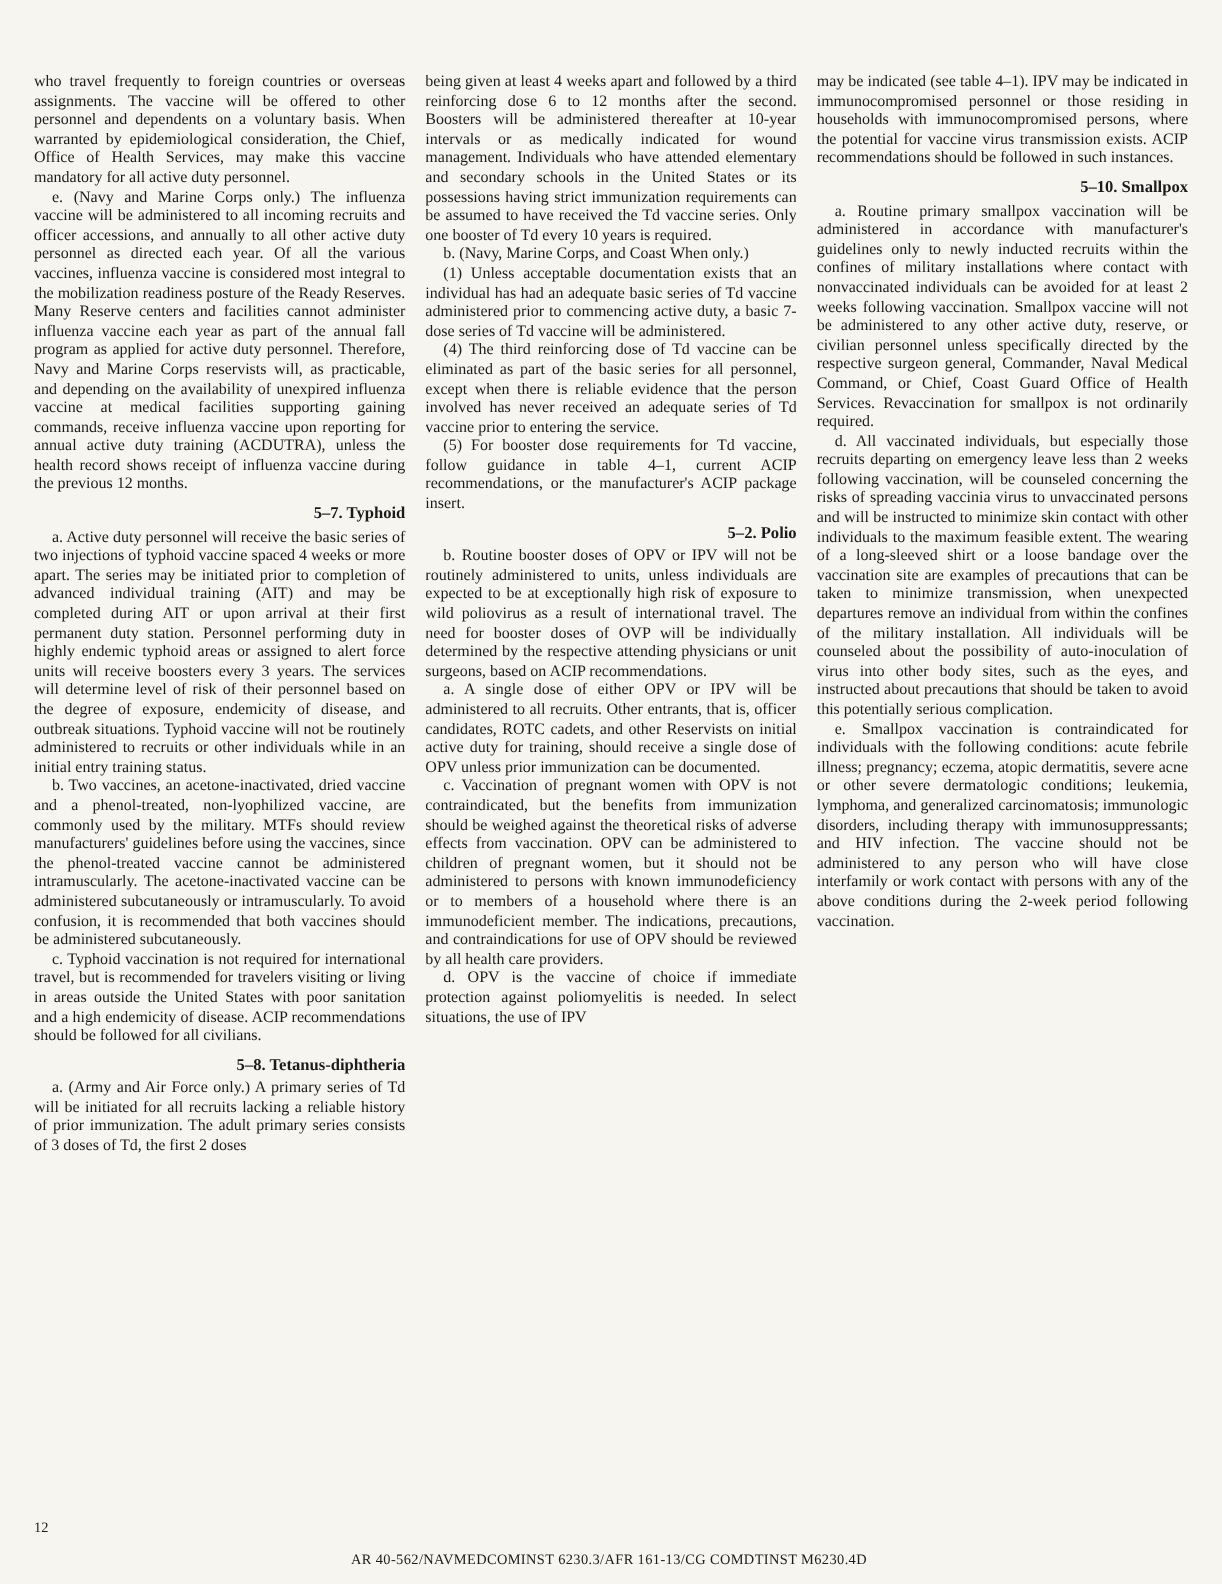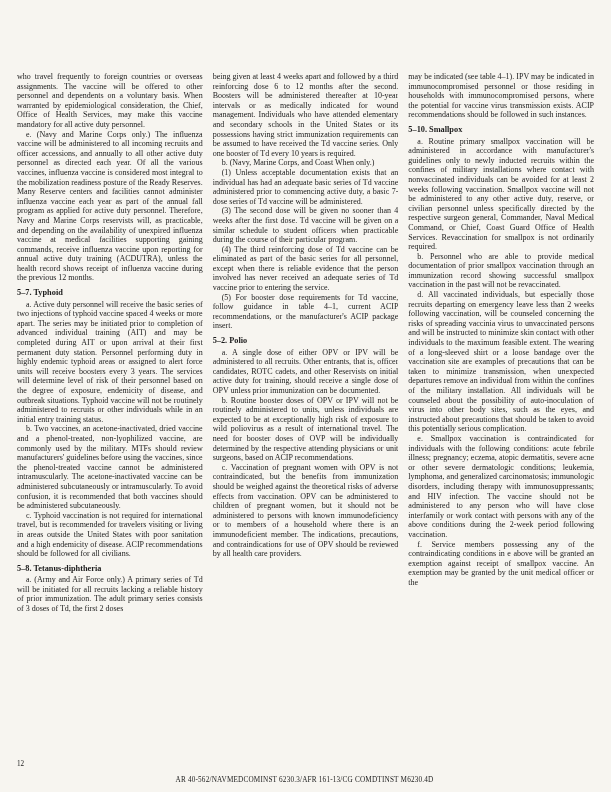--- a/index.html
+++ b/index.html
@@ -21,27 +21,27 @@
     overflow: hidden;
   }
   .col {
     flex: 1 1 0;
     font-size: 8px;
     line-height: 9.6px;
     text-align: justify;
     overflow: hidden;
   }
   .col p { margin: 0; text-indent: 9px; }
-  .col p.no-indent { text-indent: 0; margin-top: 36px; }
+  .col p.no-indent { text-indent: 0; }
   .col h3 {
     font-size: 8.3px;
     font-weight: bold;
     margin: 5px 0 2px 0;
     text-indent: 0;
-    text-align: left;
+    text-align: right;
   }
   .footer {
     position: absolute;
     left: 17px; right: 19px; top: 760px;
     font-size: 7.2px;
     display: flex;
     align-items: baseline;
   }
   .footer .page-num { position: absolute; left: 0; }
   .footer .doc-id { margin: 16px auto; letter-spacing: 0.2px; }
@@ -57,35 +57,33 @@
       <p>a. Active duty personnel will receive the basic series of two injections of typhoid vaccine spaced 4 weeks or more apart. The series may be initiated prior to completion of advanced individual training (AIT) and may be completed during AIT or upon arrival at their first permanent duty station. Personnel performing duty in highly endemic typhoid areas or assigned to alert force units will receive boosters every 3 years. The services will determine level of risk of their personnel based on the degree of exposure, endemicity of disease, and outbreak situations. Typhoid vaccine will not be routinely administered to recruits or other individuals while in an initial entry training status.</p>
       <p>b. Two vaccines, an acetone-inactivated, dried vaccine and a phenol-treated, non-lyophilized vaccine, are commonly used by the military. MTFs should review manufacturers' guidelines before using the vaccines, since the phenol-treated vaccine cannot be administered intramuscularly. The acetone-inactivated vaccine can be administered subcutaneously or intramuscularly. To avoid confusion, it is recommended that both vaccines should be administered subcutaneously.</p>
       <p>c. Typhoid vaccination is not required for international travel, but is recommended for travelers visiting or living in areas outside the United States with poor sanitation and a high endemicity of disease. ACIP recommendations should be followed for all civilians.</p>
       <h3>5–8. Tetanus-diphtheria</h3>
       <p>a. (Army and Air Force only.) A primary series of Td will be initiated for all recruits lacking a reliable history of prior immunization. The adult primary series consists of 3 doses of Td, the first 2 doses</p>
     </div>
   <div class="col">
       <p class="no-indent">being given at least 4 weeks apart and followed by a third reinforcing dose 6 to 12 months after the second. Boosters will be administered thereafter at 10-year intervals or as medically indicated for wound management. Individuals who have attended elementary and secondary schools in the United States or its possessions having strict immunization requirements can be assumed to have received the Td vaccine series. Only one booster of Td every 10 years is required.</p>
       <p>b. (Navy, Marine Corps, and Coast When only.)</p>
       <p>(1) Unless acceptable documentation exists that an individual has had an adequate basic series of Td vaccine administered prior to commencing active duty, a basic 7-dose series of Td vaccine will be administered.</p>
-      <p>(3) The second dose will be given no sooner than 4 weeks after the first dose. Td vaccine will be given on a similar schedule to student officers when practicable during the course of their particular program.</p>
       <p>(4) The third reinforcing dose of Td vaccine can be eliminated as part of the basic series for all personnel, except when there is reliable evidence that the person involved has never received an adequate series of Td vaccine prior to entering the service.</p>
       <p>(5) For booster dose requirements for Td vaccine, follow guidance in table 4–1, current ACIP recommendations, or the manufacturer's ACIP package insert.</p>
       <h3>5–2. Polio</h3>
+      <p>b. Routine booster doses of OPV or IPV will not be routinely administered to units, unless individuals are expected to be at exceptionally high risk of exposure to wild poliovirus as a result of international travel. The need for booster doses of OVP will be individually determined by the respective attending physicians or unit surgeons, based on ACIP recommendations.</p>
       <p>a. A single dose of either OPV or IPV will be administered to all recruits. Other entrants, that is, officer candidates, ROTC cadets, and other Reservists on initial active duty for training, should receive a single dose of OPV unless prior immunization can be documented.</p>
-      <p>b. Routine booster doses of OPV or IPV will not be routinely administered to units, unless individuals are expected to be at exceptionally high risk of exposure to wild poliovirus as a result of international travel. The need for booster doses of OVP will be individually determined by the respective attending physicians or unit surgeons, based on ACIP recommendations.</p>
       <p>c. Vaccination of pregnant women with OPV is not contraindicated, but the benefits from immunization should be weighed against the theoretical risks of adverse effects from vaccination. OPV can be administered to children of pregnant women, but it should not be administered to persons with known immunodeficiency or to members of a household where there is an immunodeficient member. The indications, precautions, and contraindications for use of OPV should be reviewed by all health care providers.</p>
+      <p>d. OPV is the vaccine of choice if immediate protection against poliomyelitis is needed. In select situations, the use of IPV</p>
     </div>
   <div class="col">
       <p class="no-indent">may be indicated (see table 4–1). IPV may be indicated in immunocompromised personnel or those residing in households with immunocompromised persons, where the potential for vaccine virus transmission exists. ACIP recommendations should be followed in such instances.</p>
       <h3>5–10. Smallpox</h3>
       <p>a. Routine primary smallpox vaccination will be administered in accordance with manufacturer's guidelines only to newly inducted recruits within the confines of military installations where contact with nonvaccinated individuals can be avoided for at least 2 weeks following vaccination. Smallpox vaccine will not be administered to any other active duty, reserve, or civilian personnel unless specifically directed by the respective surgeon general, Commander, Naval Medical Command, or Chief, Coast Guard Office of Health Services. Revaccination for smallpox is not ordinarily required.</p>
-      <p>b. Personnel who are able to provide medical documentation of prior smallpox vaccination through an immunization record showing successful smallpox vaccination in the past will not be revaccinated.</p>
       <p>d. All vaccinated individuals, but especially those recruits departing on emergency leave less than 2 weeks following vaccination, will be counseled concerning the risks of spreading vaccinia virus to unvaccinated persons and will be instructed to minimize skin contact with other individuals to the maximum feasible extent. The wearing of a long-sleeved shirt or a loose bandage over the vaccination site are examples of precautions that can be taken to minimize transmission, when unexpected departures remove an individual from within the confines of the military installation. All individuals will be counseled about the possibility of auto-inoculation of virus into other body sites, such as the eyes, and instructed about precautions that should be taken to avoid this potentially serious complication.</p>
       <p>e. Smallpox vaccination is contraindicated for individuals with the following conditions: acute febrile illness; pregnancy; eczema, atopic dermatitis, severe acne or other severe dermatologic conditions; leukemia, lymphoma, and generalized carcinomatosis; immunologic disorders, including therapy with immunosuppressants; and HIV infection. The vaccine should not be administered to any person who will have close interfamily or work contact with persons with any of the above conditions during the 2-week period following vaccination.</p>
-      <p>f. Service members possessing any of the contraindicating conditions in e above will be granted an exemption against receipt of smallpox vaccine. An exemption may be granted by the unit medical officer or the</p>
     </div>
 </div>
 
 <div class="footer">
   <span class="page-num">12</span>
   <span class="doc-id">AR 40-562/NAVMEDCOMINST 6230.3/AFR 161-13/CG COMDTINST M6230.4D</span>
 </div>
 
 </body></html>

